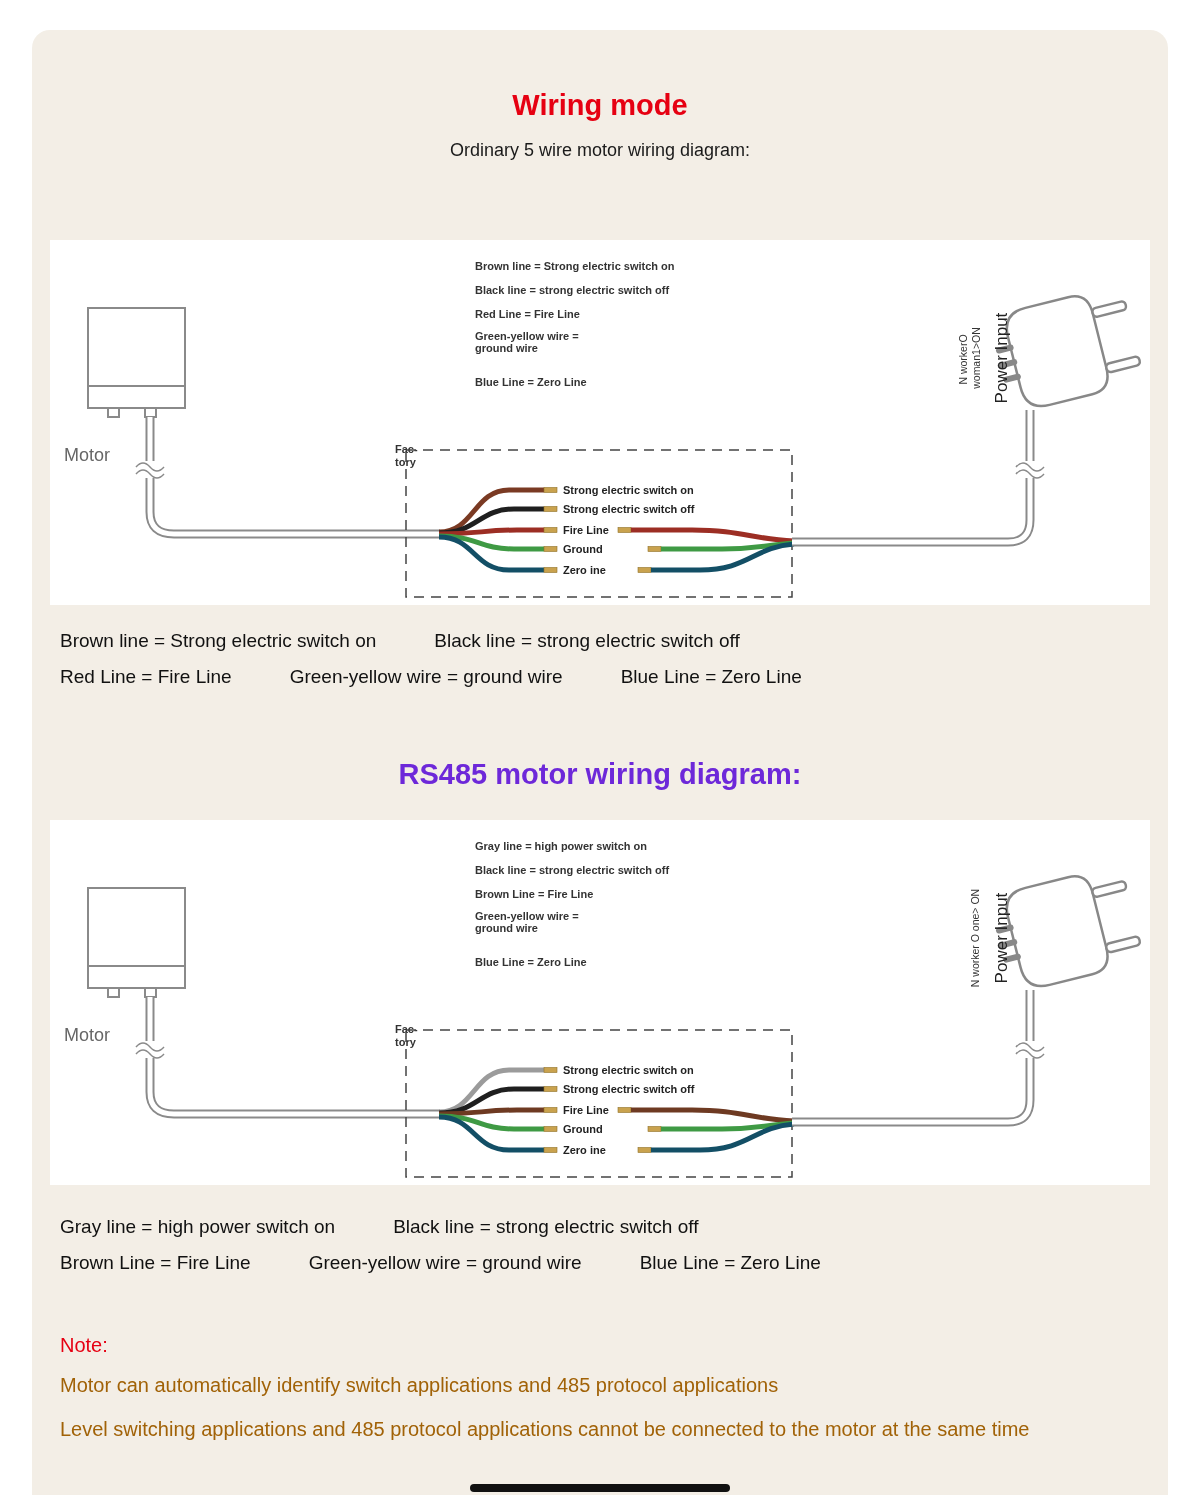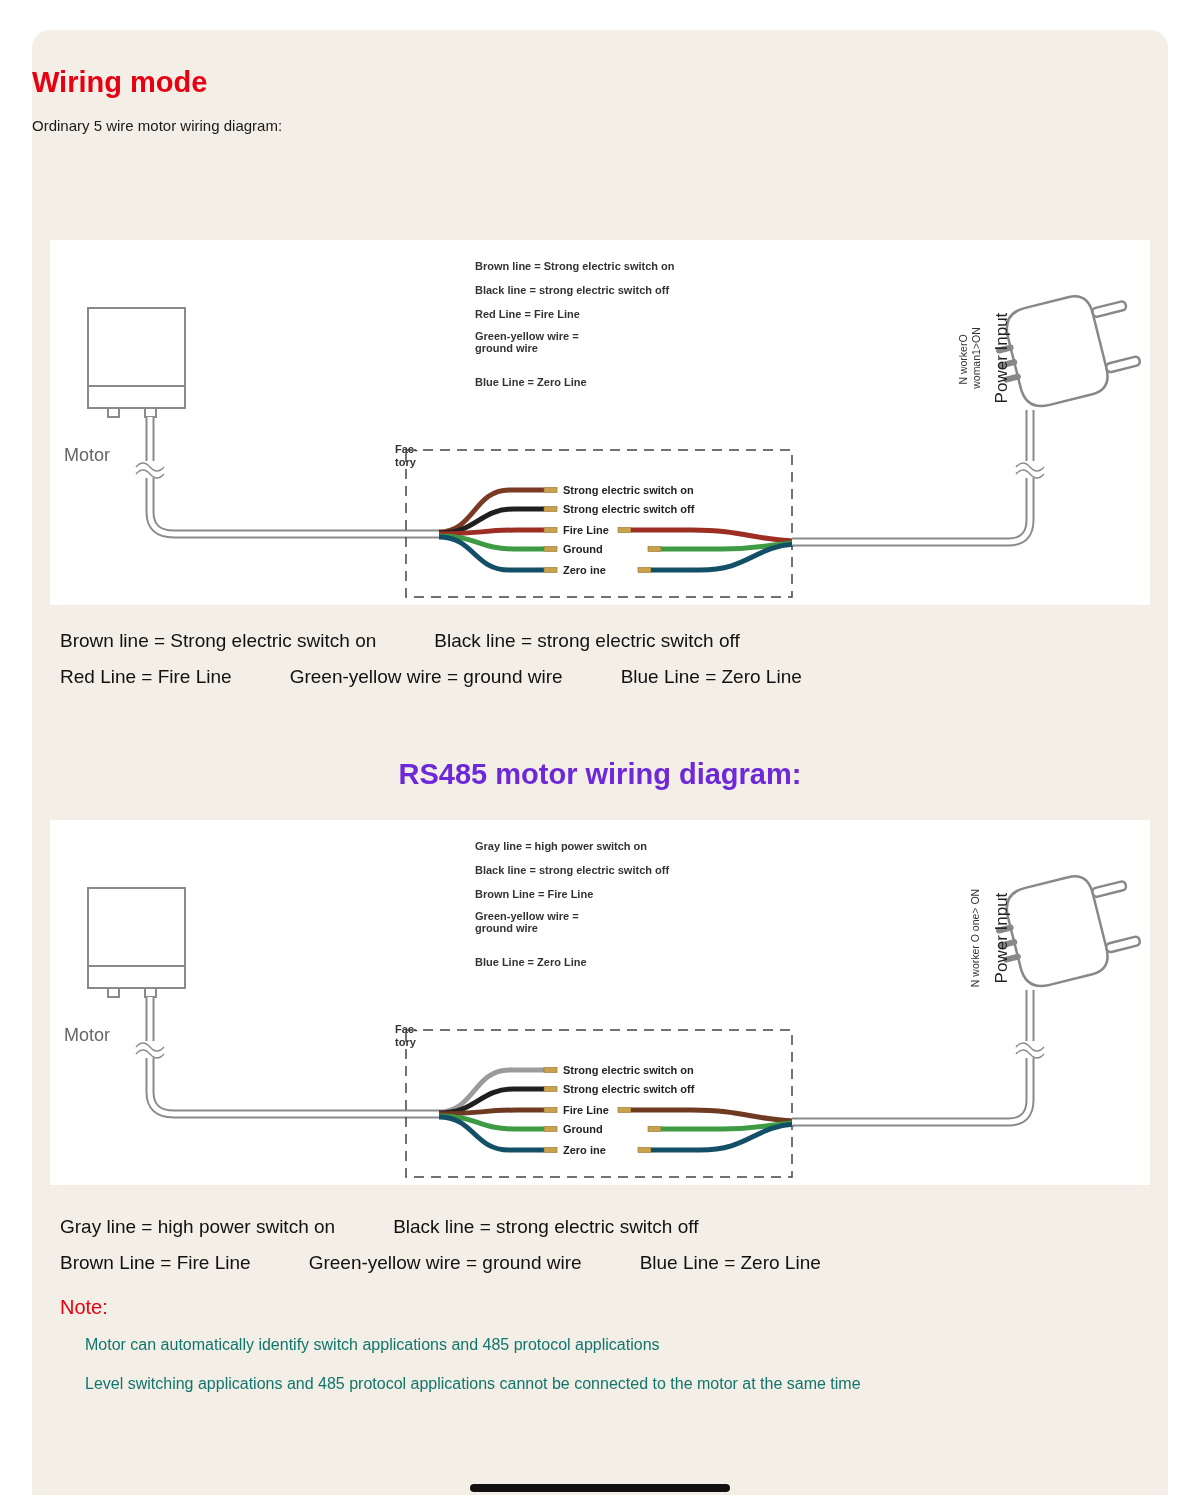--- a/index.html
+++ b/index.html
@@ -9,44 +9,44 @@
     font-family:"Liberation Sans", sans-serif;
     position:relative;
     overflow:hidden;
   }
   .card {
     position:absolute; left:32px; top:30px;
     width:1136px; height:1465px;
     background:#f3eee6;
     border-radius:18px 18px 0 0;
   }
-  .header { position:absolute; top:29px; left:0; width:100%; }
+  .header { position:absolute; top:52px; left:0; width:100%; text-align:center; }
   .main-title {
     color:#e60012; font-size:29px; font-weight:700; line-height:46px;
   }
-  .subtitle { margin-top:12px; font-size:15px; color:#1a1a1a; }
+  .subtitle { margin-top:12px; font-size:18px; color:#1a1a1a; }
   .panel {
     position:absolute; left:18px; width:1100px; height:365px;
     background:#ffffff;
   }
   #panel1 { top:210px; }
   #panel2 { top:790px; }
   .panel svg { display:block; width:100%; height:100%; }
   svg text { font-family:"Liberation Sans", sans-serif; }
   .legend { position:absolute; left:28px; right:20px; }
   #legend1 { top:600px; }
   #legend2 { top:1186px; }
   .legend-row { display:flex; gap:58px; font-size:19px; color:#111; margin-bottom:14px; white-space:nowrap; }
   .rs485-title {
     position:absolute; top:728px; left:0; width:100%;
     text-align:center; color:#6d28d9; font-size:29px; font-weight:700;
   }
   .note { position:absolute; top:1266px; left:28px; right:28px; }
-  .note-title { color:#e60012; font-size:20px; margin-bottom:15px; }
-  .note-line { font-size:16px; color:#0f766e; margin-bottom:17px; line-height:1.35; white-space:nowrap;margin-left:25px; }
+  .note-title { color:#e60012; font-size:20px; margin-bottom:15px;margin-top:38px; }
+  .note-line { font-size:20px; color:#a16207; margin-bottom:17px; line-height:1.35; white-space:nowrap; }
   .bottom-bar {
     position:absolute; left:470px; top:1484px; width:260px; height:8px;
     background:#111; border-radius:4px;
   }
   
   .outline { fill:none; stroke:#8a8a8a; stroke-width:2; }
   .cable-outer { fill:none; stroke:#8a8a8a; stroke-width:9; }
   .cable-inner { fill:none; stroke:#ffffff; stroke-width:5; }
   .wire { fill:none; stroke-width:5; }
   .tip { fill:#c9a24e; stroke:#8f7026; stroke-width:0.6; }

